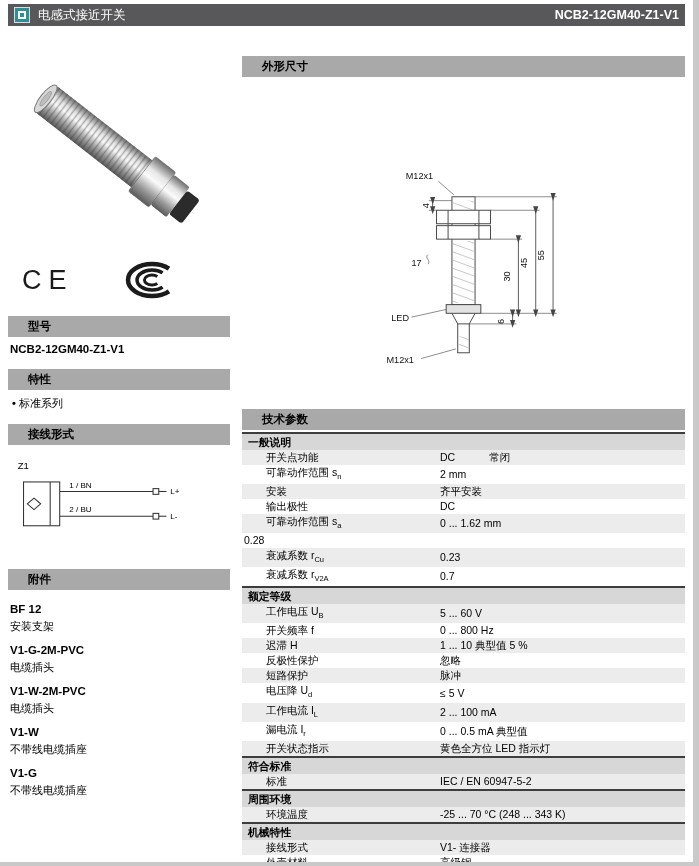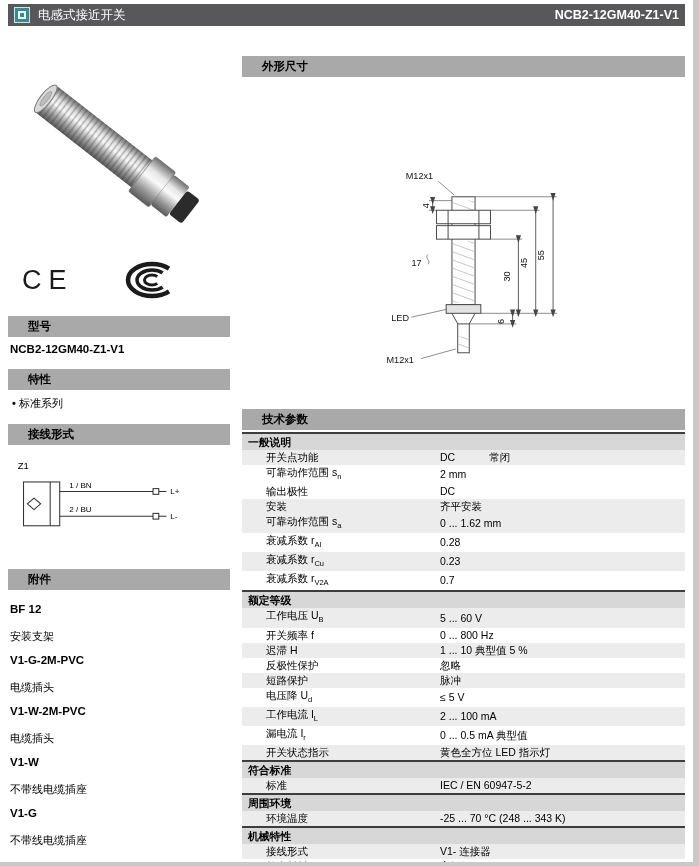--- a/index.html
+++ b/index.html
@@ -25,21 +25,21 @@
   .photo-box{height:200px;overflow:hidden}
   .marks{display:flex;align-items:center;gap:48px;height:48px;padding:2px 14px}
   .ce-text{font-size:27px;letter-spacing:7px;color:#1b1b1b}
   .model-value{font-weight:bold;font-size:11.5px;padding:6px 2px 2px}
   .features{list-style:none;padding:5px 2px 0}
   .features li{font-size:11px;line-height:17px;padding-left:2px}
   .features li::before{content:"•  ";font-weight:bold}
   .wiring-box{padding:8px 0 4px 6px}
   .acc-list{padding:3px 2px 0}
   .acc-name{font-weight:bold;font-size:11.5px;margin-top:10px}
-  .acc-desc{font-size:11px;margin-top:14px}
+  .acc-desc{font-size:11px;margin-top:4px}
 
   
   .drawing-box{height:332px;overflow:hidden}
 
   .tech-table{margin-top:2px}
   .trow{display:flex;min-height:15px;line-height:15px;font-size:10.5px;align-items:center}
   .trow .tlabel{width:196px;flex:none;padding-left:24px}
   .trow .tvalue{flex:1;padding-left:2px}
   .thead{font-weight:bold;background:#d7d7d7;border-top:2px solid #3d3d3d;min-height:17px;line-height:16px}
   .thead .gtitle{padding-left:6px;font-size:10.8px}
@@ -244,37 +244,36 @@
   <div class="trow row-odd">
     <div class="tlabel"><span class="lbl">开关点功能</span></div>
     <div class="tvalue"><span class="val">DC</span><span class="val2">常闭</span></div>
   </div>
 
   <div class="trow row-even">
     <div class="tlabel"><span class="lbl">可靠动作范围 s</span><sub class="sb">n</sub></div>
     <div class="tvalue"><span class="val">2 mm</span></div>
   </div>
 
+  <div class="trow row-odd">
+    <div class="tlabel"><span class="lbl">安装</span></div>
+    <div class="tvalue"><span class="val">齐平安装</span></div>
+  </div>
+
   <div class="trow row-even">
     <div class="tlabel"><span class="lbl">输出极性</span></div>
     <div class="tvalue"><span class="val">DC</span></div>
   </div>
 
   <div class="trow row-odd">
-    <div class="tlabel"><span class="lbl">安装</span></div>
-    <div class="tvalue"><span class="val">齐平安装</span></div>
-  </div>
-
-  <div class="trow row-odd">
     <div class="tlabel"><span class="lbl">可靠动作范围 s</span><sub class="sb">a</sub></div>
     <div class="tvalue"><span class="val">0 ... 1.62 mm</span></div>
   </div>
 
   <div class="trow row-even">
-    <div class="tlabel"><span class="lbl">衰减系数 r</span><sub class="sb">Al</sub></div>
     <div class="tvalue"><span class="val">0.28</span></div>
   </div>
 
   <div class="trow row-odd">
     <div class="tlabel"><span class="lbl">衰减系数 r</span><sub class="sb">Cu</sub></div>
     <div class="tvalue"><span class="val">0.23</span></div>
   </div>
 
   <div class="trow row-even">
     <div class="tlabel"><span class="lbl">衰减系数 r</span><sub class="sb">V2A</sub></div>

